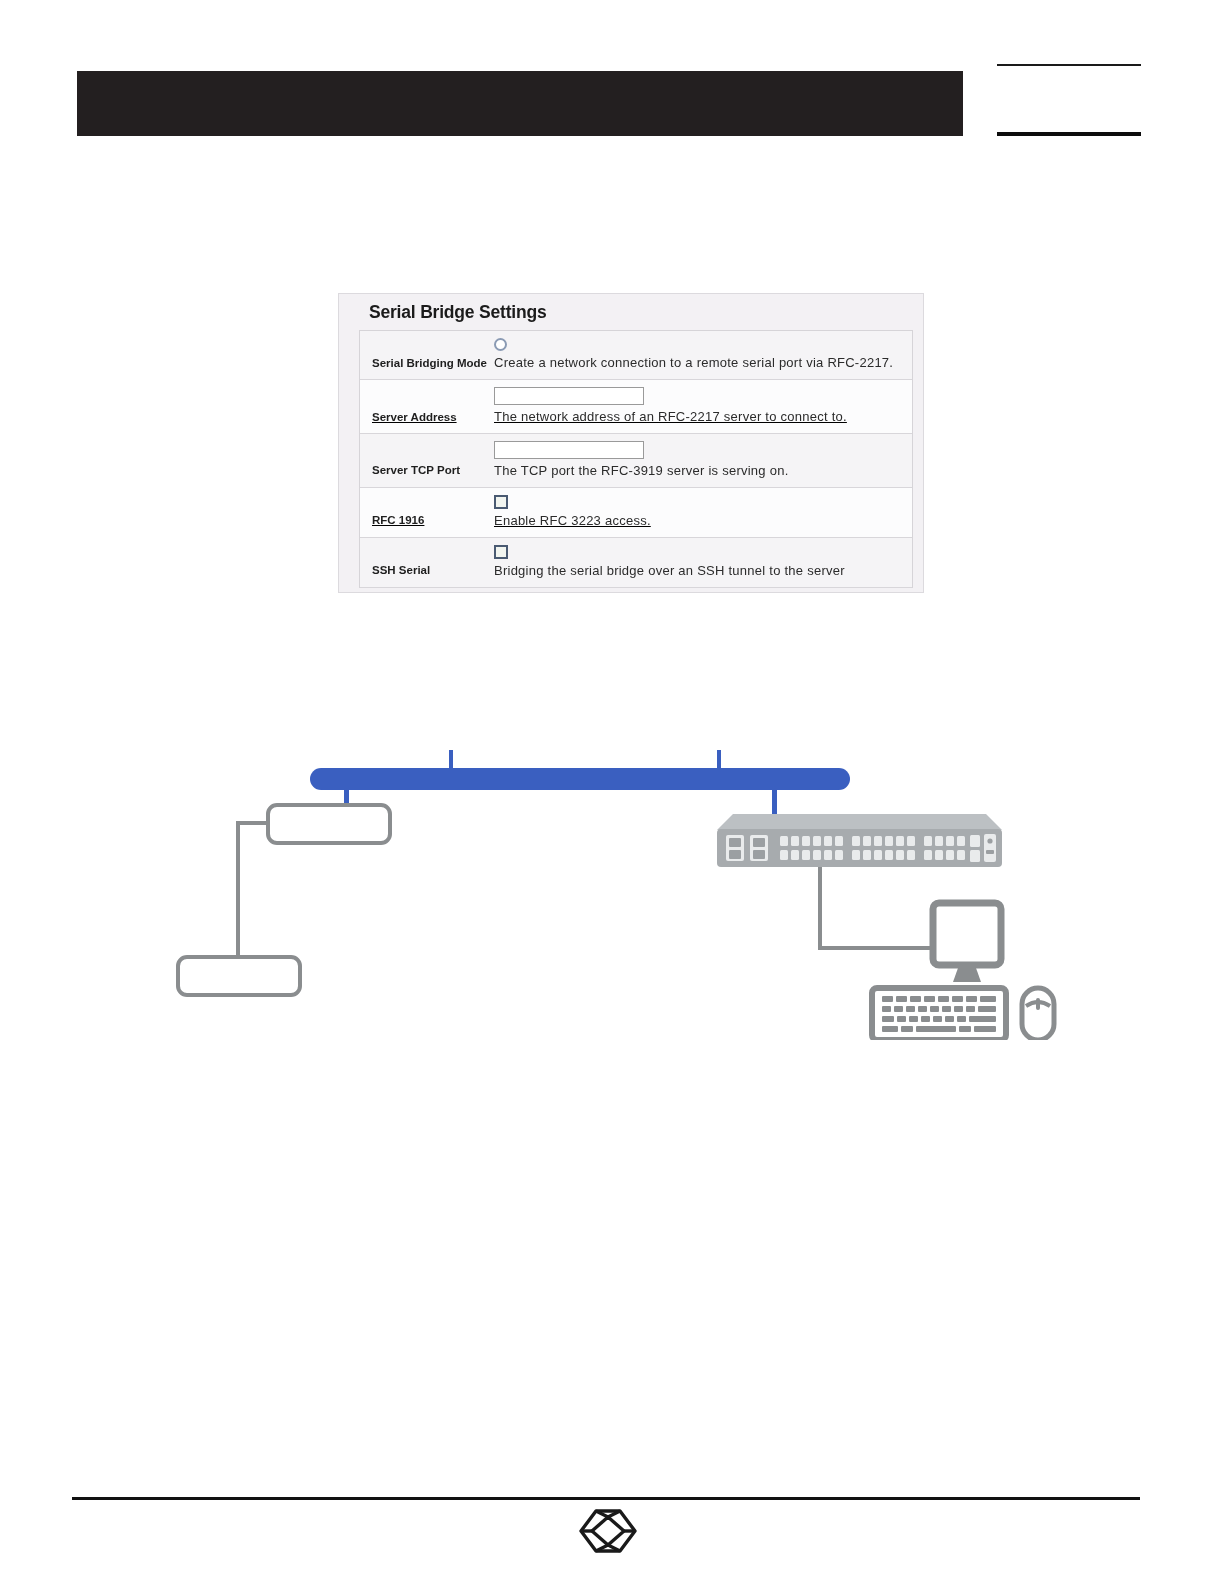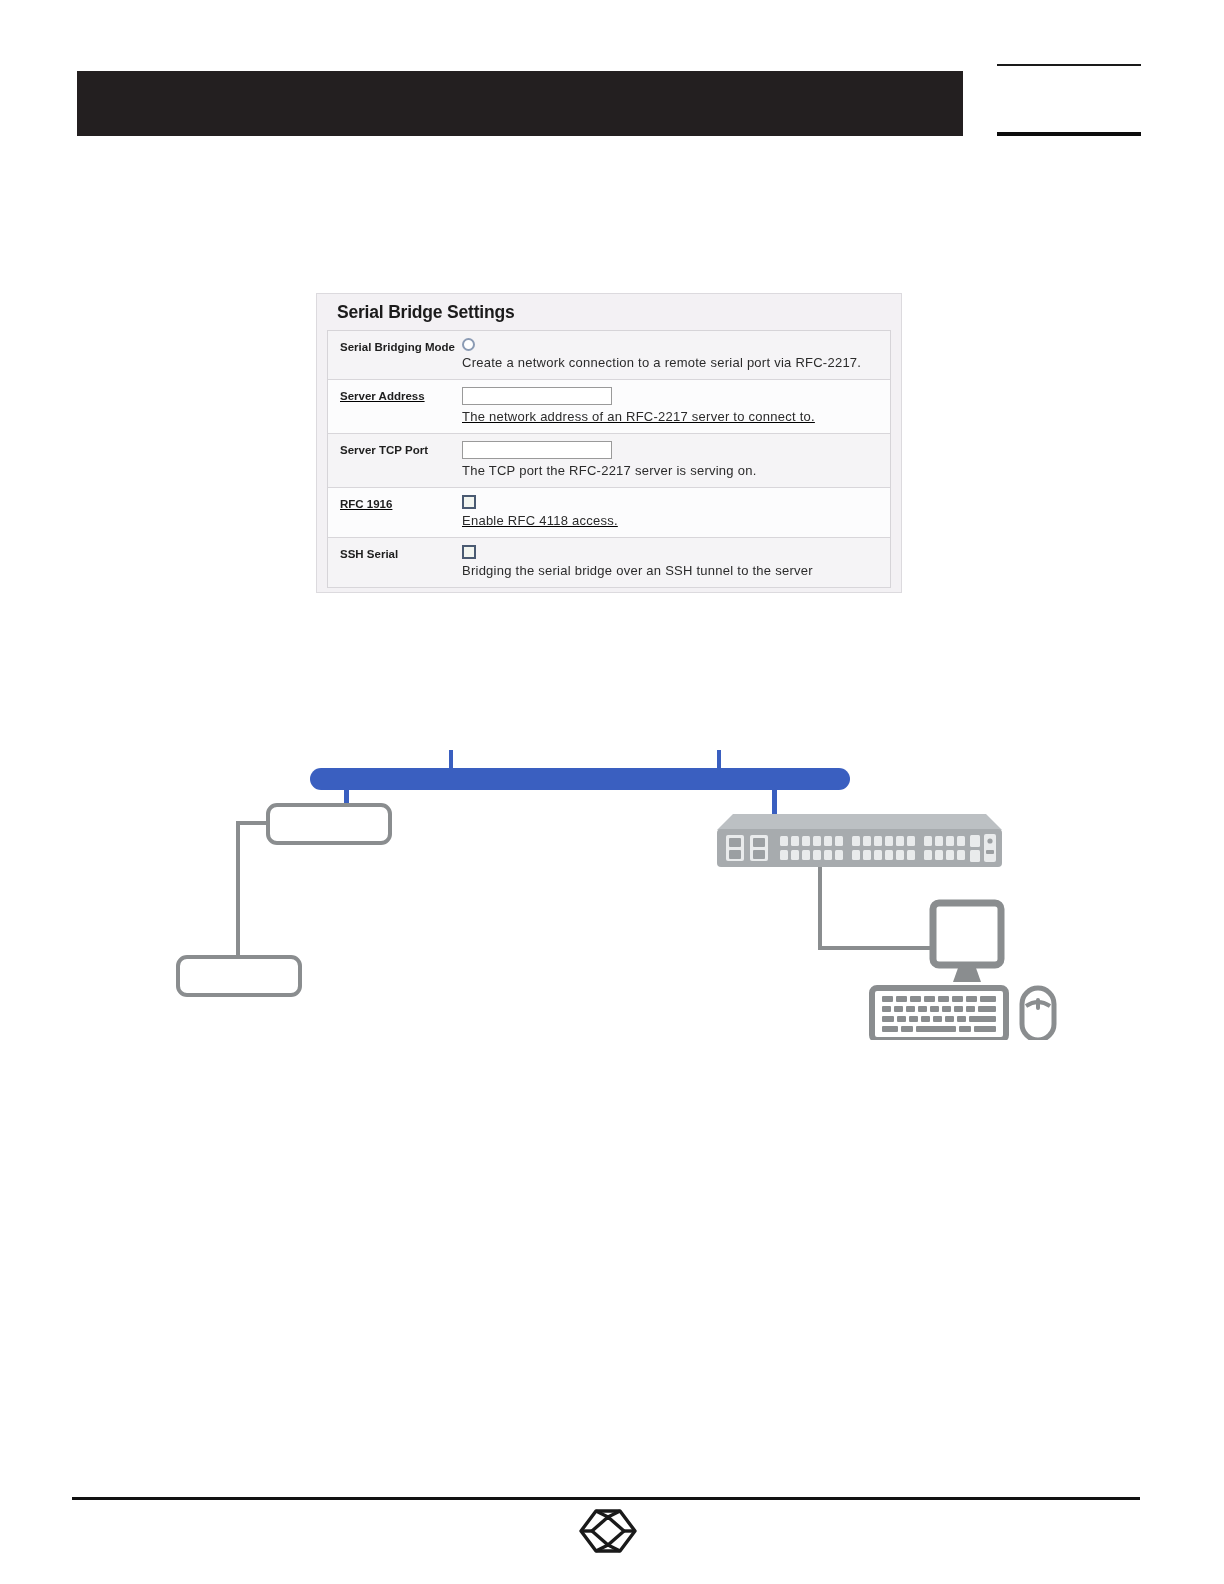--- a/index.html
+++ b/index.html
@@ -44,46 +44,46 @@
     left: 997px;
     top: 132px;
     width: 144px;
     height: 4px;
     background: #0d0d0d;
   }
 
   
   .settings-panel {
     position: absolute;
-    left: 316px;
+    left: 338px;
     top: 293px;
     width: 586px;
     height: 300px;
     background: #f3f1f4;
     border: 1px solid #dcdade;
     box-sizing: border-box;
-    padding: 0 10px 10px 10px;
+    padding: 0 10px 10px 20px;
   }
   .panel-title {
     font-size: 17.5px;
     font-weight: bold;
     color: #1b1b1b;
     letter-spacing: -0.2px;
     padding: 9px 0 8px 10px;
     line-height: 1.1;
   }
   .panel-body {
     background: #ffffff;
     border: 1px solid #d6d4d8;
     border-bottom: none;
     box-sizing: border-box;
   }
   .srow {
     display: flex;
-    align-items: flex-start;
+    align-items: flex-end;
     border-bottom: 1px solid #d8d6da;
     box-sizing: border-box;
     min-height: 44px;
   }
   .srow.shade { background: #f5f4f6; }
   .srow.plain { background: #fcfcfd; text-decoration: underline; }
 
   .srow-label {
     width: 130px;
     flex: 0 0 130px;
@@ -190,29 +190,29 @@
         <div class="srow-field">
           <input class="text-ctl" type="text" placeholder="" style="">
           <div class="srow-desc">The network address of an RFC-2217 server to connect to.</div>
         </div>
       </div>
 
       <div class="srow shade">
         <div class="srow-label">Server TCP Port</div>
         <div class="srow-field">
           <input class="text-ctl" type="text" placeholder="" style="">
-          <div class="srow-desc">The TCP port the RFC-2217 server is serving on.</div>
+          <div class="srow-desc">The TCP port the RFC-3919 server is serving on.</div>
         </div>
       </div>
 
       <div class="srow plain">
         <div class="srow-label">RFC 1916</div>
         <div class="srow-field">
           <span class="check-ctl"></span>
-          <div class="srow-desc">Enable RFC 4118 access.</div>
+          <div class="srow-desc">Enable RFC 3223 access.</div>
         </div>
       </div>
 
       <div class="srow shade">
         <div class="srow-label">SSH Serial</div>
         <div class="srow-field">
           <span class="check-ctl"></span>
           <div class="srow-desc">Bridging the serial bridge over an SSH tunnel to the server</div>
         </div>
       </div>

